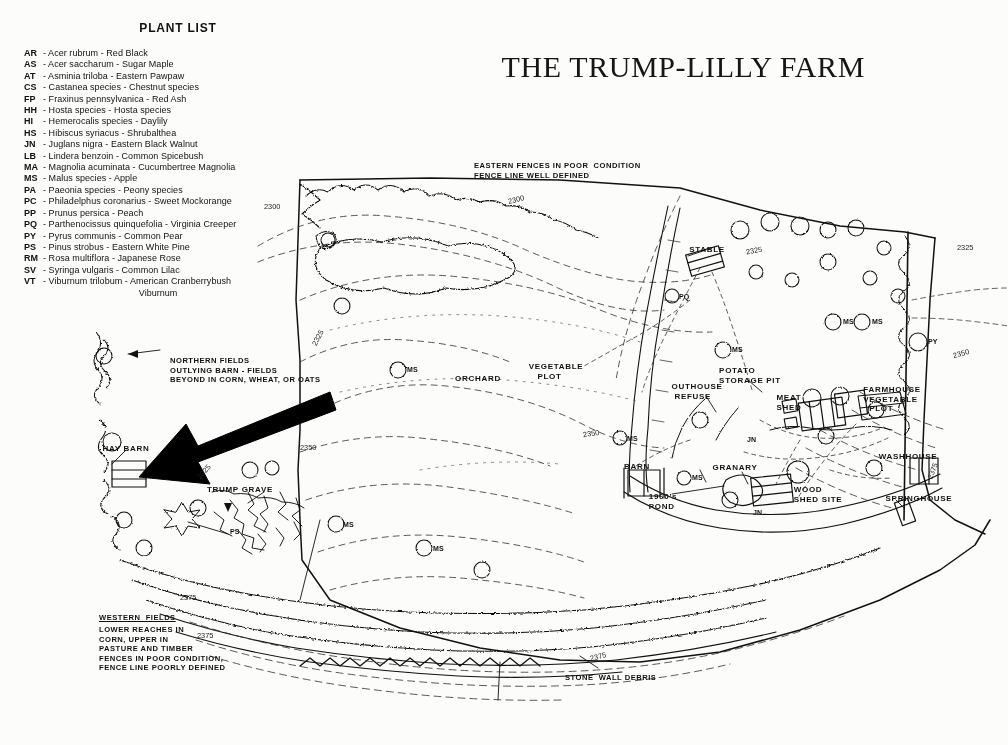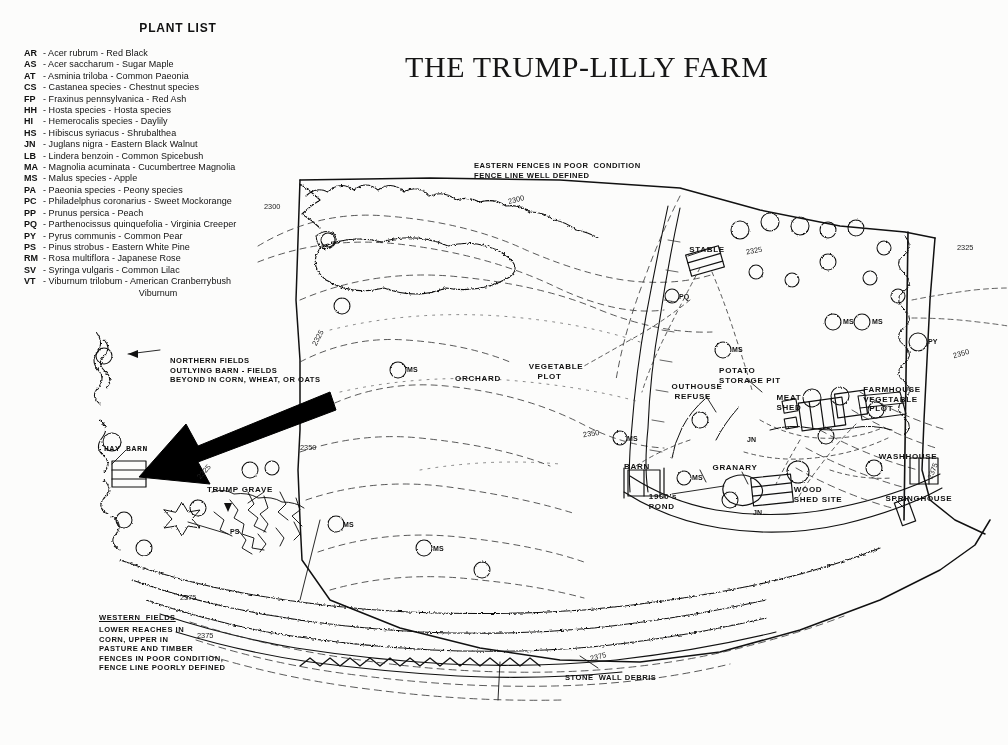--- a/index.html
+++ b/index.html
@@ -19,21 +19,21 @@
   }
   .plant-row{
     font:9px/11.4px "Liberation Sans",sans-serif;
     white-space:nowrap;letter-spacing:.05px;padding-left:6px;
   }
   .plant-row .code{display:inline-block;min-width:19px;font-weight:600;}
   #plant-cont{font:9px/11.4px "Liberation Sans",sans-serif;text-align:center;padding-left:30px;}
 
   
   #map-title{
-    position:absolute;left:405px;top:50px;width:460px;text-align:left;
+    position:absolute;left:405px;top:50px;width:460px;text-align:right;
     font-family:"Liberation Serif",serif;font-size:30px;letter-spacing:.6px;
     color:#161616;
   }
 
   
   #map-svg{position:absolute;left:0;top:0;width:1008px;height:745px;}
 
   
   .ann{
     position:absolute;font:bold 7.6px/9.6px "Liberation Sans",sans-serif;
@@ -56,21 +56,21 @@
 </head>
 <body>
 
 <div id="stage">
 
   <div id="plant-list">
     <div id="plant-list-title">PLANT LIST</div>
     <div id="plant-list-rows">
         <div class="plant-row"><span class="code">AR</span><span>- Acer rubrum - Red Black</span></div>
         <div class="plant-row"><span class="code">AS</span><span>- Acer saccharum - Sugar Maple</span></div>
-        <div class="plant-row"><span class="code">AT</span><span>- Asminia triloba - Common Paeonia</span></div>
+        <div class="plant-row"><span class="code">AT</span><span>- Asminia triloba - Eastern Pawpaw</span></div>
         <div class="plant-row"><span class="code">CS</span><span>- Castanea species - Chestnut species</span></div>
         <div class="plant-row"><span class="code">FP</span><span>- Fraxinus pennsylvanica - Red Ash</span></div>
         <div class="plant-row"><span class="code">HH</span><span>- Hosta species - Hosta species</span></div>
         <div class="plant-row"><span class="code">HI</span><span>- Hemerocalis species - Daylily</span></div>
         <div class="plant-row"><span class="code">HS</span><span>- Hibiscus syriacus - Shrubalthea</span></div>
         <div class="plant-row"><span class="code">JN</span><span>- Juglans nigra - Eastern Black Walnut</span></div>
         <div class="plant-row"><span class="code">LB</span><span>- Lindera benzoin - Common Spicebush</span></div>
         <div class="plant-row"><span class="code">MA</span><span>- Magnolia acuminata - Cucumbertree Magnolia</span></div>
         <div class="plant-row"><span class="code">MS</span><span>- Malus species - Apple</span></div>
         <div class="plant-row"><span class="code">PA</span><span>- Paeonia species - Peony species</span></div>
@@ -388,21 +388,21 @@
 VEGETABLE
   PLOT</div>
       <div class="lbl" style="left: 908px; top: 452px; transform: translateX(-50%);">WASHHOUSE</div>
       <div class="lbl" style="left: 903px; top: 494px; transform: translateX(-50%); padding-left: 32px;">SPRINGHOUSE</div>
       <div class="lbl" style="left: 735px; top: 463px; transform: translateX(-50%);">GRANARY</div>
       <div class="lbl" style="left: 818px; top: 485px; transform: translateX(-50%);">WOOD
 SHED SITE</div>
       <div class="lbl" style="left: 637px; top: 462px; transform: translateX(-50%);">BARN</div>
       <div class="lbl" style="left: 663px; top: 492px; transform: translateX(-50%);">1960's
 POND</div>
-      <div class="lbl" style="left: 126px; top: 444px; transform: translateX(-50%); font-family: Liberation Mono, monospace;">HAY BARN</div>
+      <div class="lbl" style="left: 126px; top: 444px; transform: translateX(-50%);">HAY BARN</div>
       <div class="lbl" style="left: 240px; top: 485px; transform: translateX(-50%);">TRUMP GRAVE</div>
     </div>
   <div id="sp-layer">
       <div class="sp" style="left: 407px; top: 366px;">MS</div>
       <div class="sp" style="left: 627px; top: 435px;">MS</div>
       <div class="sp" style="left: 732px; top: 346px;">MS</div>
       <div class="sp" style="left: 843px; top: 318px;">MS</div>
       <div class="sp" style="left: 872px; top: 318px;">MS</div>
       <div class="sp" style="left: 343px; top: 521px;">MS</div>
       <div class="sp" style="left: 433px; top: 545px;">MS</div>

